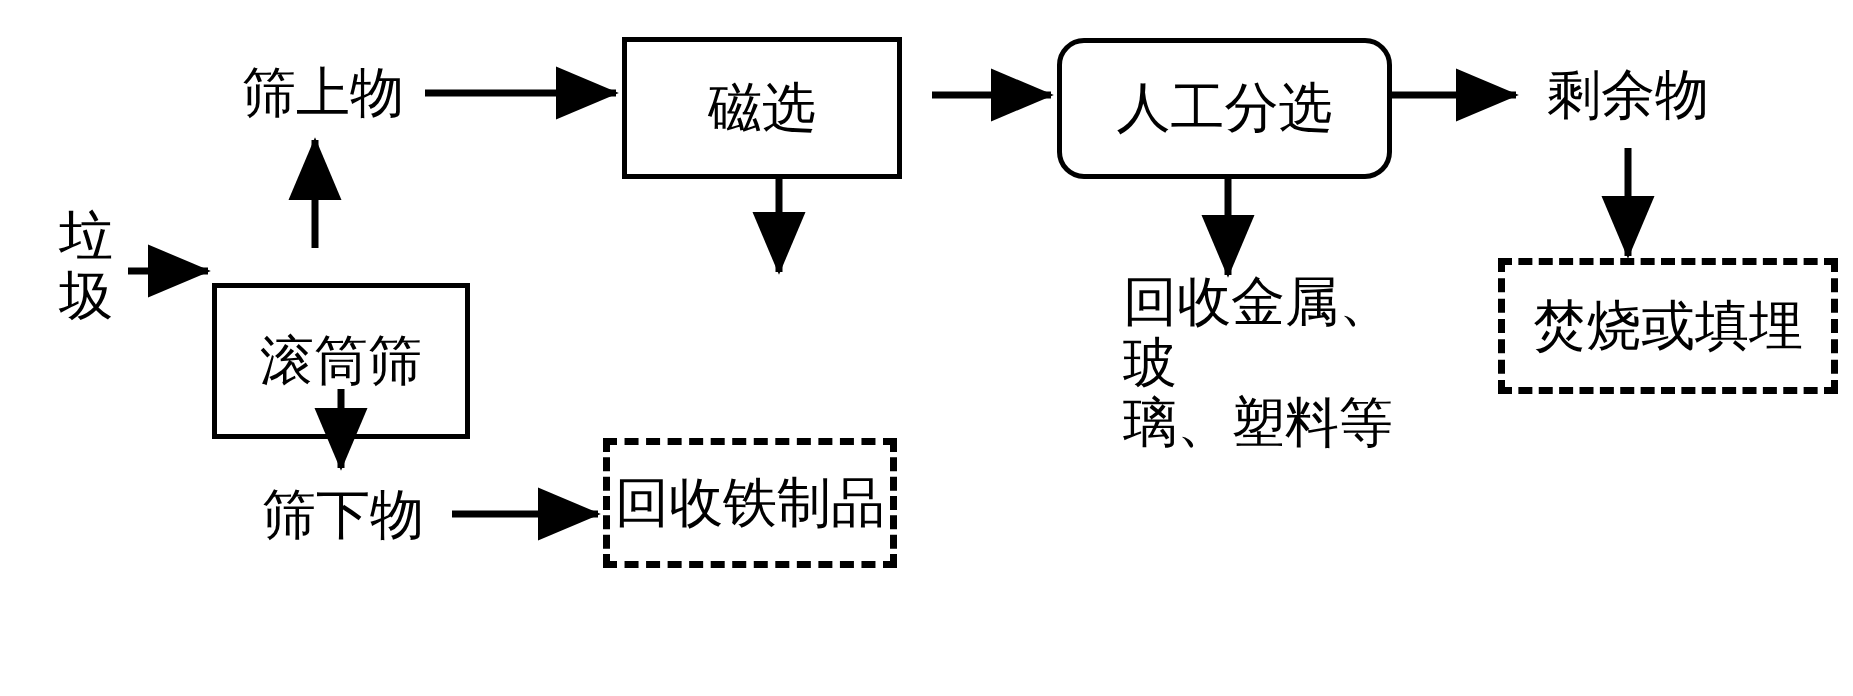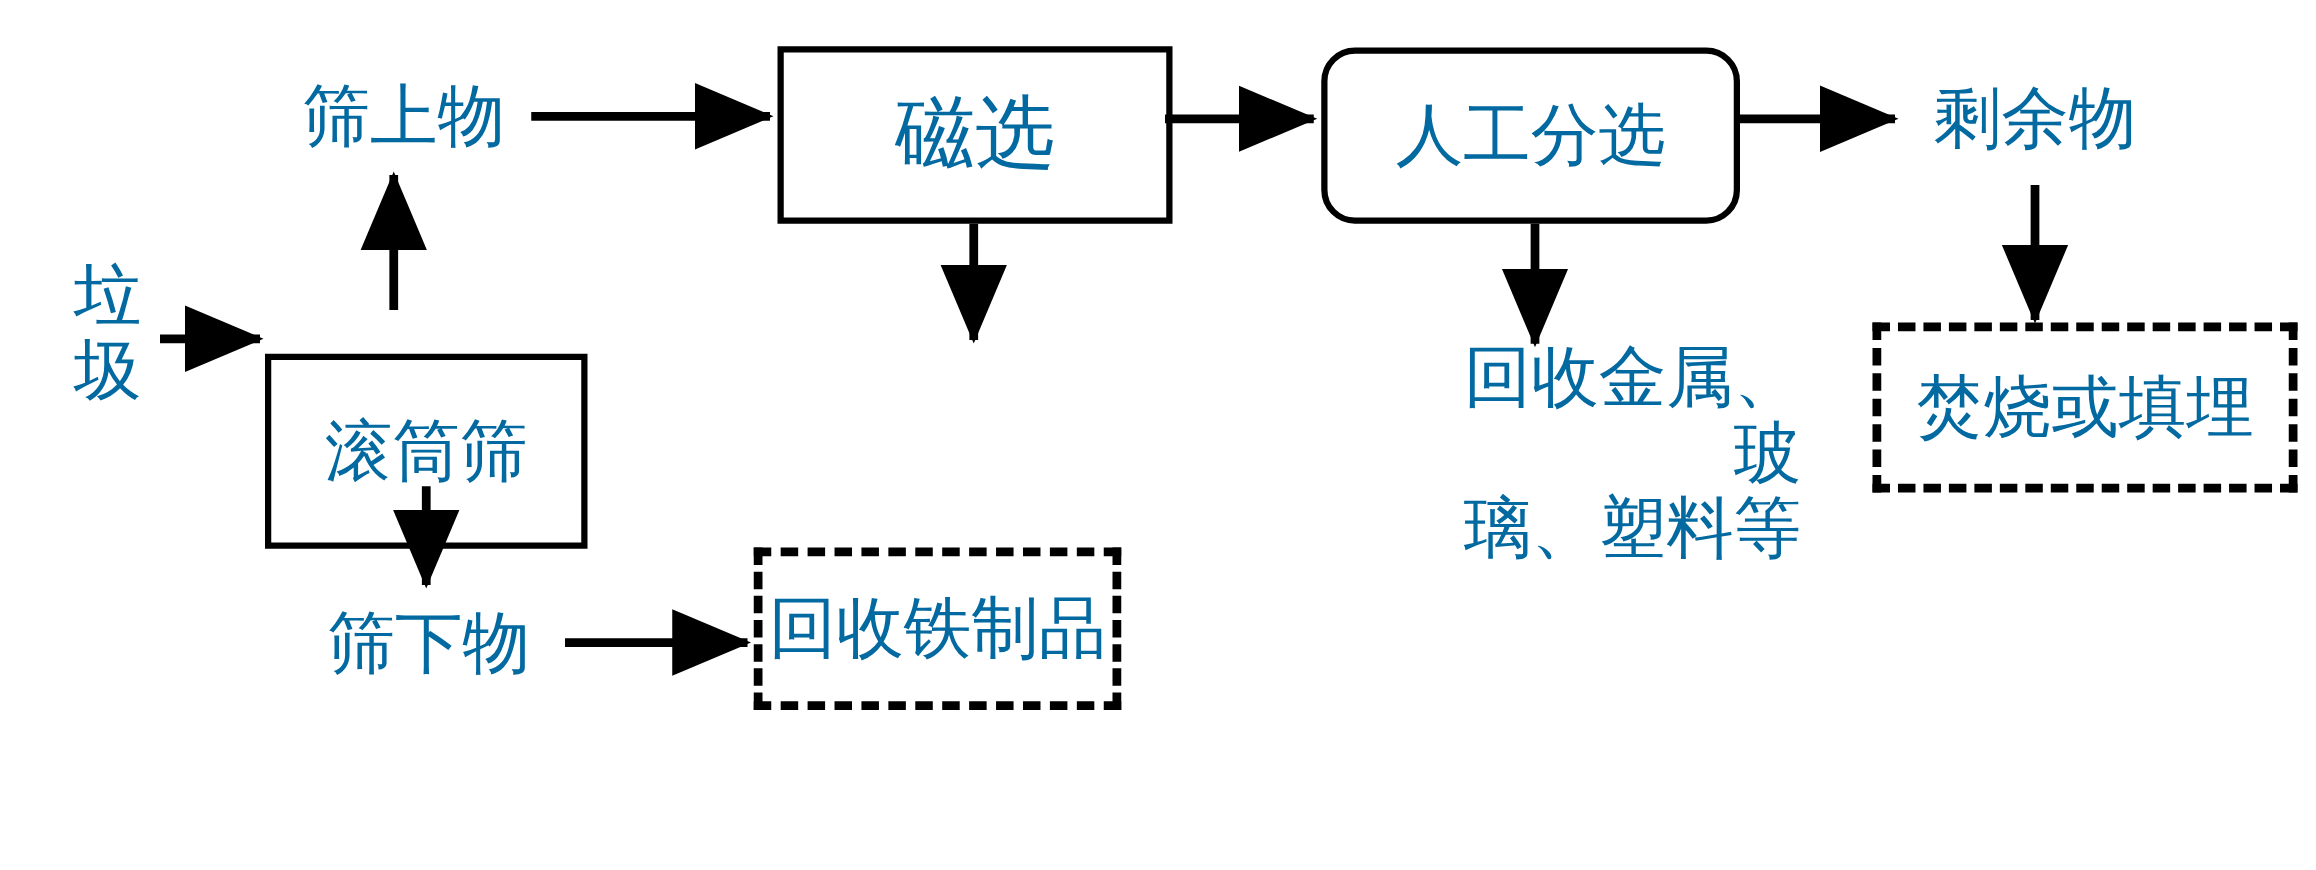--- a/index.html
+++ b/index.html
@@ -16,22 +16,22 @@
     height: 696px;
     background: #ffffff;
     overflow: hidden;
   }
   .node {
     position: absolute;
     box-sizing: border-box;
     display: flex;
     align-items: center;
     justify-content: center;
-    text-align: right;
-    color: #0369a1;
+    text-align: left;
+    color: #000000;
     line-height: 1.12;
     white-space: pre-line;
   }
   .box-solid {
     border: 5px solid #000000;
   }
   .box-dashed {
     border: 7px dashed #000000;
   }
   .label-plain {
@@ -99,21 +99,21 @@
     </g>
   </svg>
 
   <div class="node label-plain" style="left:40px; top:212px; width:92px; height:108px; font-size:54px;">垃
 圾</div>
 
   <div class="node box-solid" style="left:212px; top:247px; width:258px; height:156px; font-size:54px;margin-top:36px;">滚筒筛</div>
 
   <div class="node label-plain" style="left:228px; top:56px; width:190px; height:74px; font-size:54px;">筛上物</div>
 
-  <div class="node box-solid" style="left:622px; top:37px; width:316px; height:142px; font-size:64px;">磁选</div>
+  <div class="node box-solid" style="left:622px; top:37px; width:280px; height:142px; font-size:54px;">磁选</div>
 
   <div class="node box-solid" style="left:1057px; top:38px; width:335px; height:141px; font-size:54px;border-radius:27px;">人工分选</div>
 
   <div class="node label-plain" style="left:1528px; top:58px; width:200px; height:74px; font-size:54px;">剩余物</div>
 
 
   <div class="node label-plain" style="left:1123px; top:290px; width:318px; height:146px; font-size:54px;">回收金属、玻
 璃、塑料等</div>
 
   <div class="node box-dashed" style="left:1498px; top:258px; width:340px; height:136px; font-size:54px;">焚烧或填埋</div>

